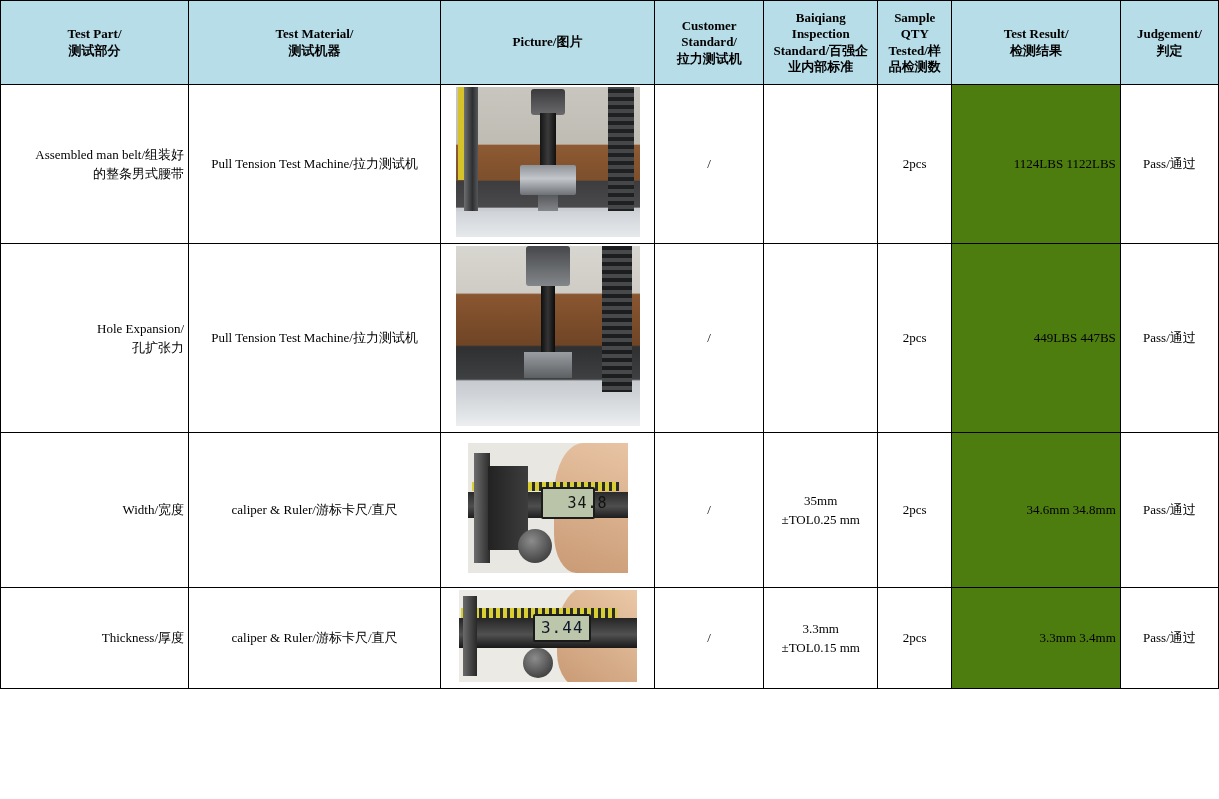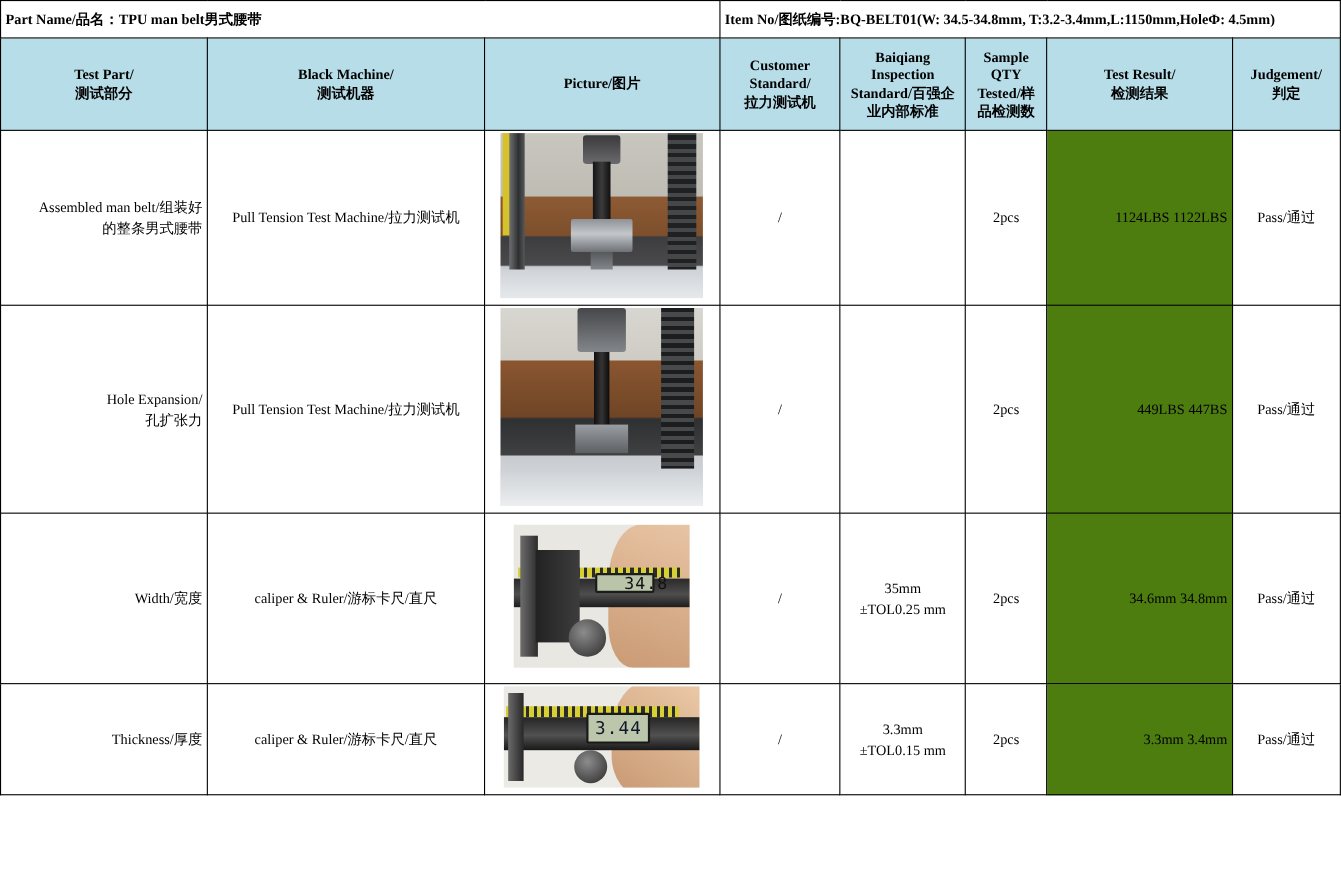--- a/index.html
+++ b/index.html
@@ -176,21 +176,21 @@
   }
   .photo.caliper .body {
     position: absolute; left: 0; top: 38%; width: 100%; height: 26px;
     background: linear-gradient(180deg,#2a2a2a,#4e4e4e 55%,#1d1d1d);
   }
   .photo.caliper .scale {
     position: absolute; left: 4px; top: 30%; width: 92%; height: 9px;
     background: repeating-linear-gradient(90deg,#d8d033 0 4px,#2b2b2b 4px 7px);
   }
   .photo.caliper .lcd {
-    position: absolute; left: 46%; top: 34%; width: 54px; height: 18px;
+    position: absolute; left: 46%; top: 34%; width: 54px; height: 32px;
     background: #b9c4a8;
     border: 2px solid #1c1c1c;
     border-radius: 2px;
     display: flex; align-items: center; justify-content: center; padding-left: 39px;
   }
   .photo.caliper .lcd span {
     font-family: "DejaVu Sans Mono", monospace;
     font-size: 15px;
     color: #121212;
     letter-spacing: 1px;
@@ -259,32 +259,28 @@
     <col style="width:244px">
     <col style="width:207px">
     <col style="width:106px">
     <col style="width:110px">
     <col style="width:72px">
     <col style="width:163px">
     <col style="width:95px">
   </colgroup>
 
   <tbody>
-      <tr>
-    <td class="hdr-cell" colspan="3">Part Name/品名：TPU man belt男式腰带</td>
-    <td class="hdr-cell" colspan="5">Item No/图纸编号:BQ-BELT01(W: 34.5-34.8mm, T:3.2-3.4mm,L:1150mm,HoleΦ: 4.5mm)</td>
-  </tr>
 
   <tr>
     <td class="colhead">
       <div>Test Part/</div>
       <div>测试部分</div>
     </td>
     <td class="colhead">
-      <div>Black Machine/</div>
+      <div>Test Material/</div>
       <div>测试机器</div>
     </td>
     <td class="colhead">
       <div>Picture/图片</div>
     </td>
     <td class="colhead">
       <div>Customer</div>
       <div>Standard/</div>
       <div>拉力测试机</div>
     </td>

